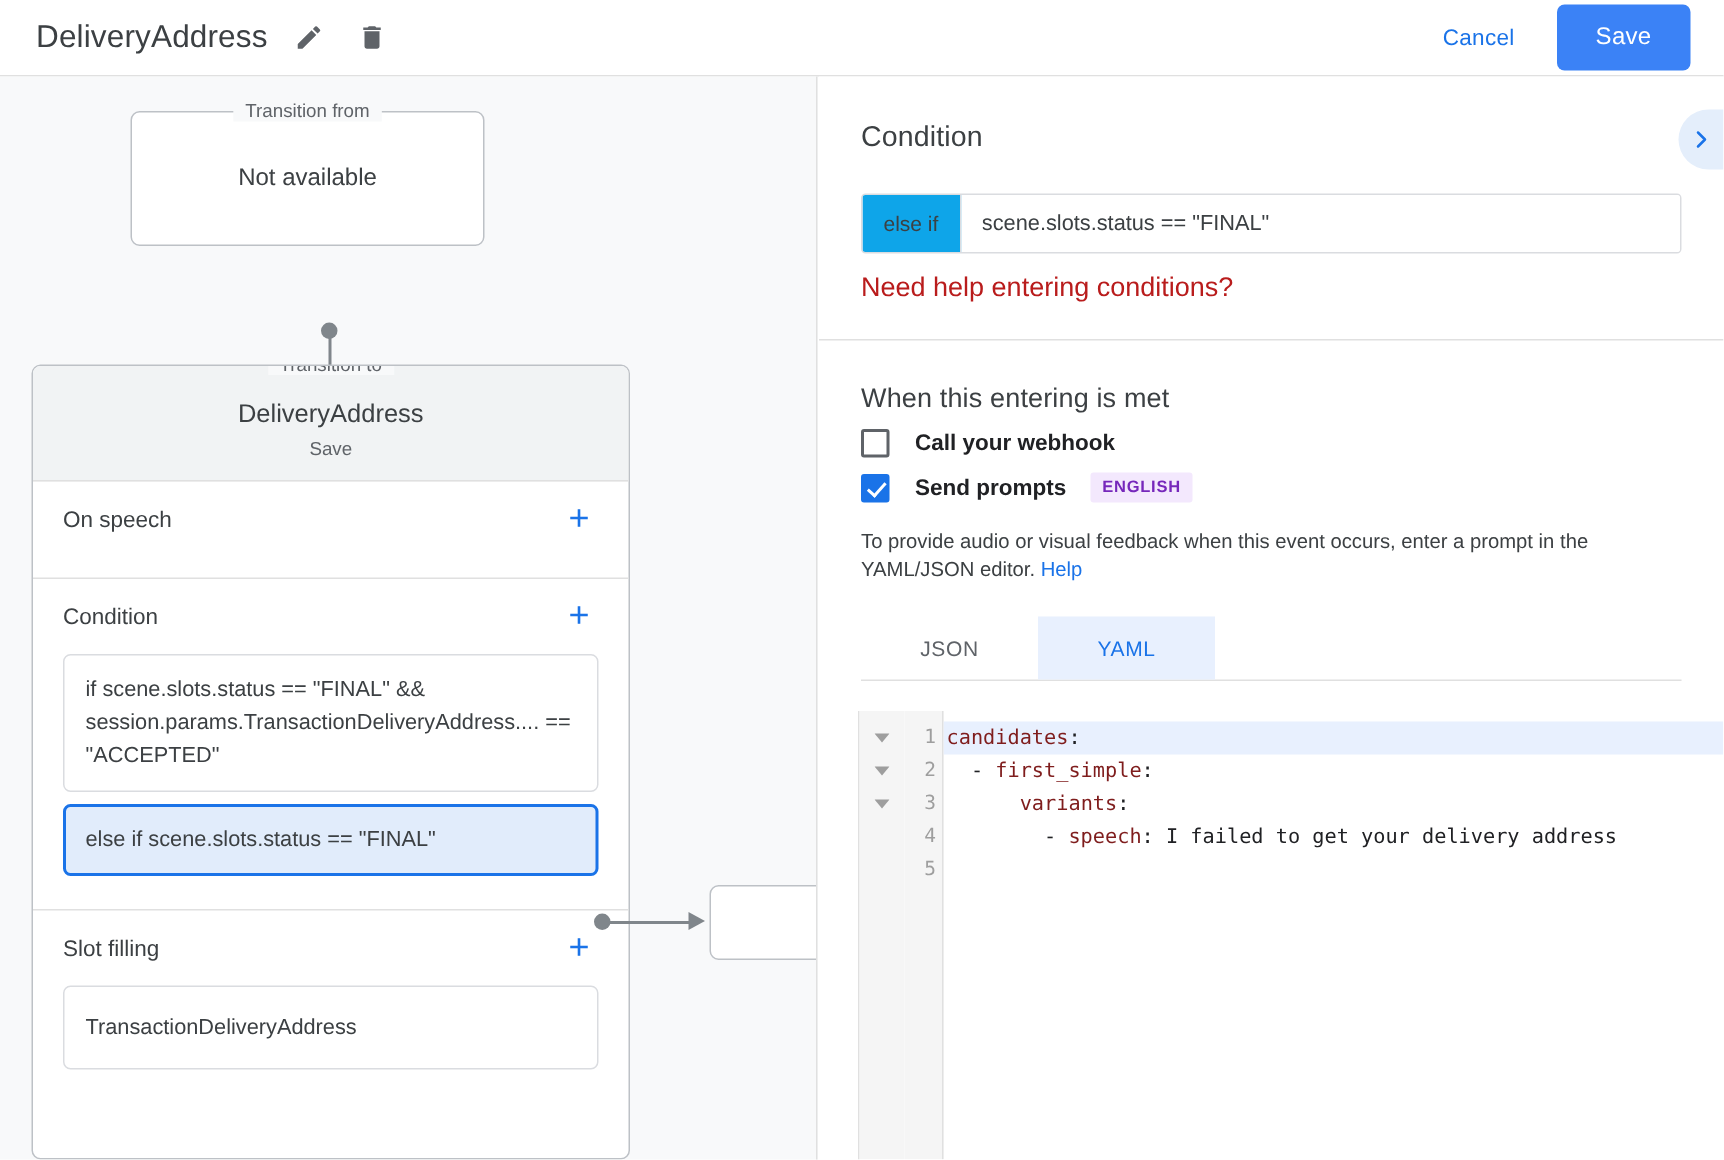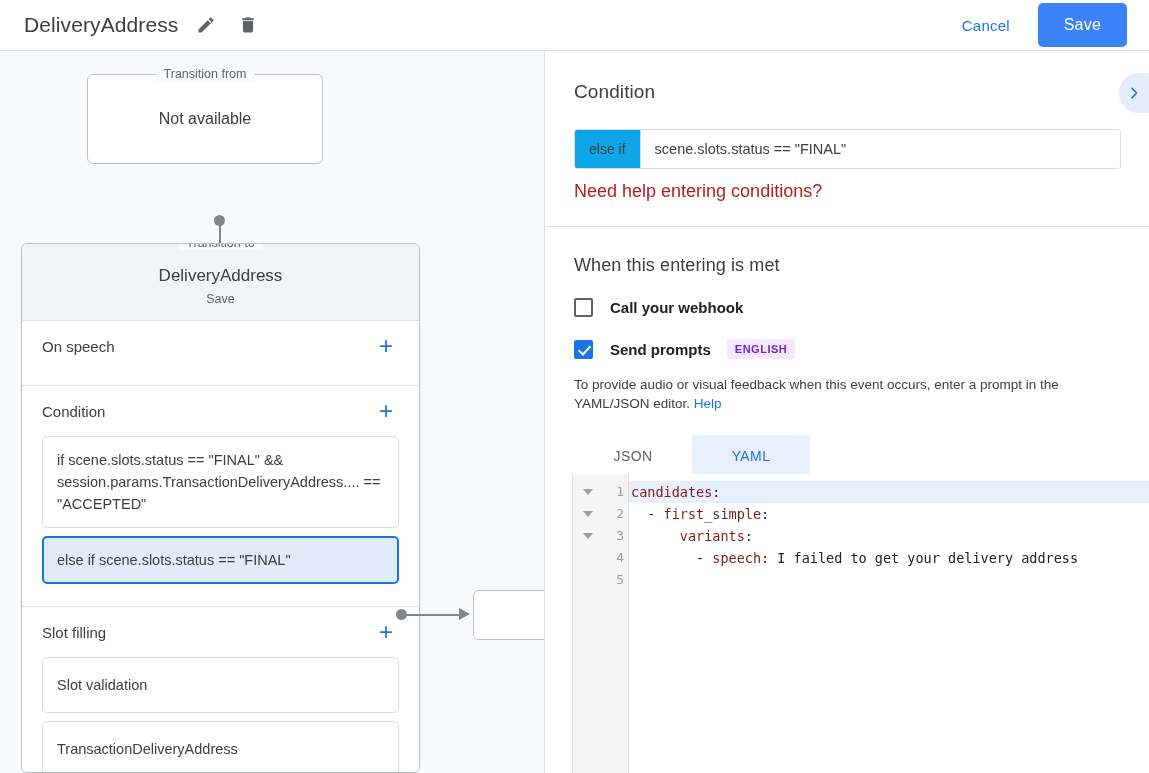--- a/index.html
+++ b/index.html
@@ -274,21 +274,21 @@
     cursor: pointer;
   }
 
   .rp-h2 {
     font-size: 18px; color: #3c4043;
     padding-top: 28px;
     letter-spacing: .1px;
   }
   .cbrow {
     display: flex; align-items: center;
-    margin-top: 22px;
+    margin-top: 10px;
   }
   .cb {
     width: 19px; height: 19px;
     border: 2px solid #5f6368;
     border-radius: 2px;
     background: #fff;
     cursor: pointer;
     flex: none;
   }
   .cb.checked {
@@ -455,21 +455,20 @@
         </div>
         <div class="chip">if scene.slots.status == "FINAL" &amp;&amp; session.params.TransactionDeliveryAddress.... == "ACCEPTED"</div>
         <div class="chip selected">else if scene.slots.status == "FINAL"</div>
       </div>
 
       <div class="section last">
         <div class="section-head">
           <span class="section-title">Slot filling</span>
           <span class="plus-btn">+</span>
         </div>
-        <div class="chip plain">Slot validation</div>
         <div class="chip plain">TransactionDeliveryAddress</div>
       </div>
     </div>
 
     <div class="conn-dot"></div>
     <div class="conn-line"></div>
     <div class="conn-head"></div>
     <div class="card-right-stub"></div>
   </div>
 

